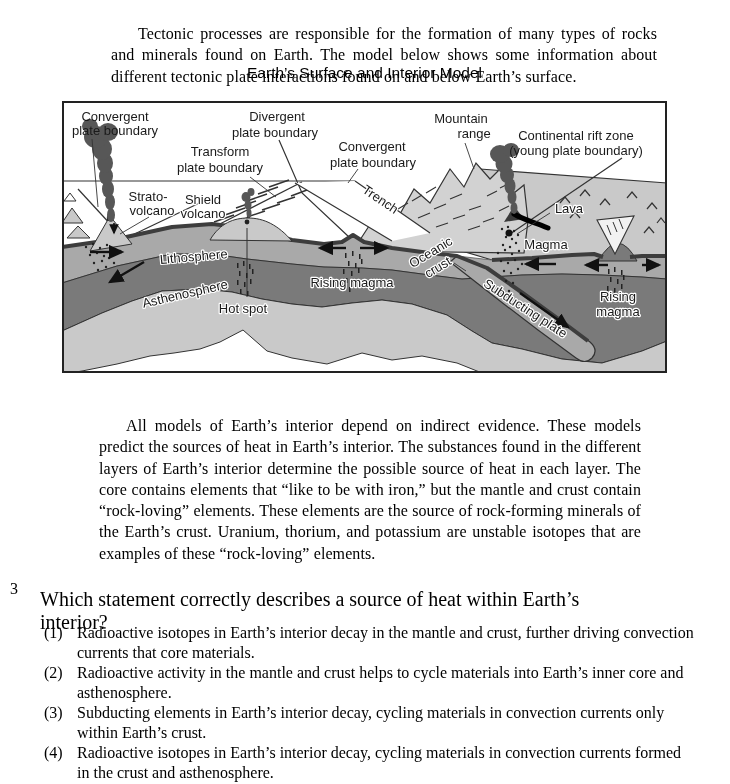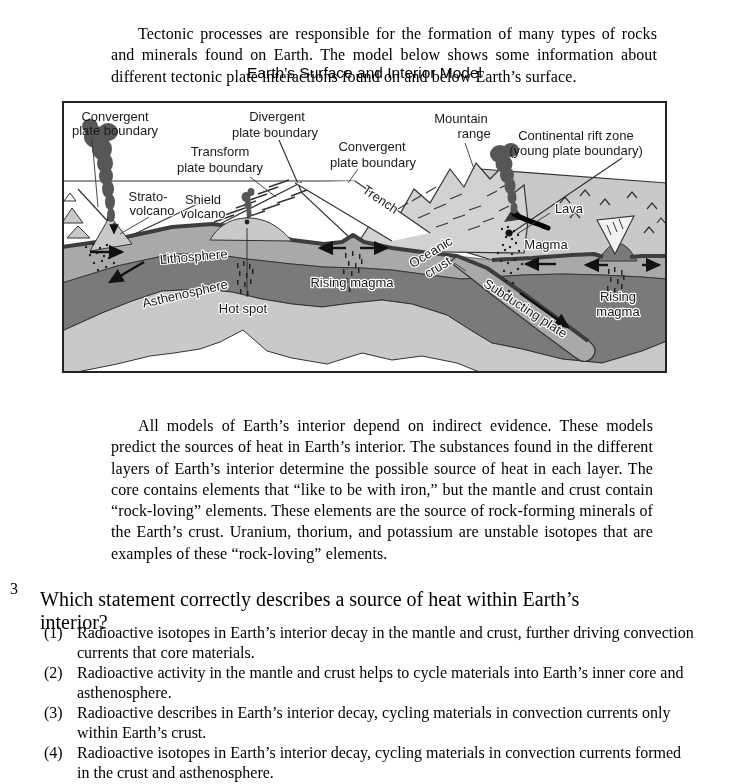--- a/index.html
+++ b/index.html
@@ -5,21 +5,21 @@
   html,body{margin:0;padding:0}
   body{
     width:730px;height:784px;position:relative;background:#fff;
     font-family:"Liberation Serif",serif;color:#000;overflow:hidden;
   }
   .para{
     position:absolute;text-align:justify;font-size:16px;line-height:21.3px;
     text-indent:27px;letter-spacing:0.1px;margin-left:23px;
   }
   #intro{left:88px;top:7px;width:546px}
-  #passage{left:88px;top:399px;width:542px}
+  #passage{left:76px;top:399px;width:542px}
   #fig-title{
     position:absolute;left:62px;top:64px;width:605px;text-align:center;
     font-family:"Liberation Sans",sans-serif;font-weight:normal;font-size:15.5px;
   }
   #diagram-wrap{position:absolute;left:62px;top:101px;width:537px;height:272px}
   #q-num{position:absolute;left:10px;top:580px;font-size:16px}
   #q-text{position:absolute;left:40px;top:588px;width:580px;font-size:20px}
   #options{position:absolute;left:44px;top:623px;width:652px;font-size:16px;line-height:20px}
   .opt{display:flex}
   .opt-num{width:33px;flex:none}
@@ -303,19 +303,19 @@
   <div class="opt">
     <span class="opt-num">(1)</span>
     <span class="opt-text">Radioactive isotopes in Earth’s interior decay in the mantle and crust, further driving convection currents that core materials.</span>
   </div>
   <div class="opt">
     <span class="opt-num">(2)</span>
     <span class="opt-text">Radioactive activity in the mantle and crust helps to cycle materials into Earth’s inner core and asthenosphere.</span>
   </div>
   <div class="opt">
     <span class="opt-num">(3)</span>
-    <span class="opt-text">Radioactive describes in Earth’s interior decay, cycling materials in convection currents only within Earth’s crust.</span>
+    <span class="opt-text">Subducting elements in Earth’s interior decay, cycling materials in convection currents only within Earth’s crust.</span>
   </div>
   <div class="opt">
     <span class="opt-num">(4)</span>
     <span class="opt-text">Radioactive isotopes in Earth’s interior decay, cycling materials in convection currents formed in the crust and asthenosphere.</span>
   </div>
 </div>
 
 </body></html>

